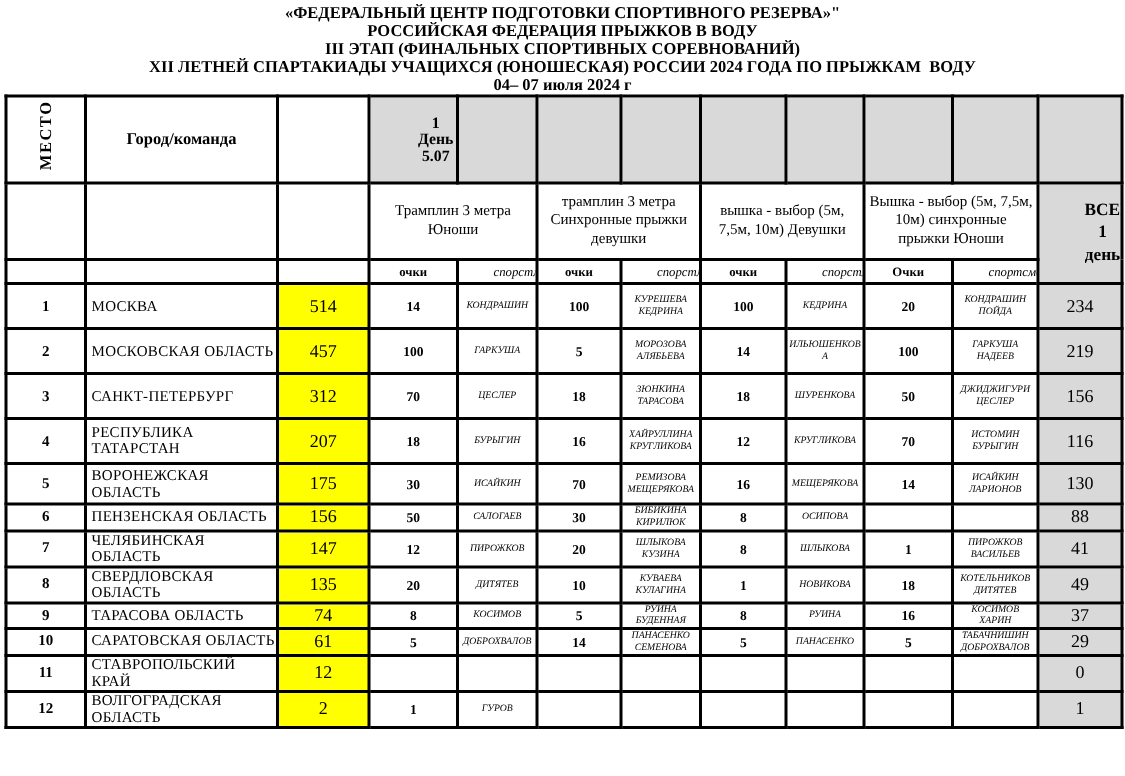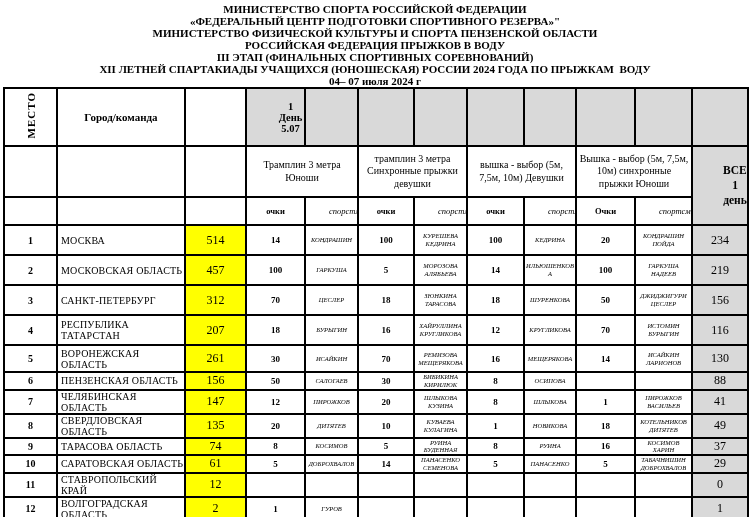--- a/index.html
+++ b/index.html
@@ -16,21 +16,21 @@
   }
   td{
     border:2px solid #000; padding:0; text-align:center; vertical-align:middle;
     overflow:hidden;
   }
   .gray{ background:#d9d9d9;padding-left:30px; }
 
   
   tr.hr1{ height:58px; }
   tr.hr2{ height:51px;margin-top:24px; }
-  tr.hr3{ height:28px; }
+  tr.hr3{ height:16px; }
   .h-place .vert{
     display:inline-block; writing-mode:vertical-rl; transform:rotate(180deg);
     font-weight:bold; font-size:11px; letter-spacing:1px;
   }
   .h-team{ font-weight:bold; font-size:11px; }
   .h-day{ font-weight:bold; font-size:10.5px; }
   .h-group{ font-size:10px; line-height:1.25; padding:0 2px; }
   .h-total{ font-weight:bold; font-size:11.5px; white-space:pre-line; line-height:1.3; }
   .h-pts{ font-weight:bold; font-size:8.5px; }
   .h-ath{ font-style:italic; font-size:8.5px;padding-left:23px; }
@@ -44,23 +44,21 @@
   .c-total{ background:#d9d9d9; font-size:12px;text-align:center; }
 
   
   .rh-a{ height:30px; } .rh-b{ height:27px; } .rh-c{ height:17px; }
   .rh-d{ height:14px; } .rh-e{ height:12px; }
 </style>
 </head>
 <body>
 
 <div class="doc-header">
-  <div>МИНИСТЕРСТВО СПОРТА РОССИЙСКОЙ ФЕДЕРАЦИИ</div>
   <div>«ФЕДЕРАЛЬНЫЙ ЦЕНТР ПОДГОТОВКИ СПОРТИВНОГО РЕЗЕРВА»"</div>
-  <div>МИНИСТЕРСТВО ФИЗИЧЕСКОЙ КУЛЬТУРЫ И СПОРТА ПЕНЗЕНСКОЙ ОБЛАСТИ</div>
   <div>РОССИЙСКАЯ ФЕДЕРАЦИЯ ПРЫЖКОВ В ВОДУ</div>
   <div>III ЭТАП (ФИНАЛЬНЫХ СПОРТИВНЫХ СОРЕВНОВАНИЙ)</div>
   <div>XII ЛЕТНЕЙ СПАРТАКИАДЫ УЧАЩИХСЯ (ЮНОШЕСКАЯ) РОССИИ 2024 ГОДА ПО ПРЫЖКАМ  ВОДУ</div>
   <div>04– 07 июля 2024 г</div>
 </div>
 
 <table class="results">
   <colgroup>
     <col style="width:53px">
       <col style="width:128px">
@@ -168,21 +166,21 @@
     <td class="c-ath">ХАЙРУЛЛИНА КРУГЛИКОВА</td>
     <td class="c-pts">12</td>
     <td class="c-ath">КРУГЛИКОВА</td>
     <td class="c-pts">70</td>
     <td class="c-ath">ИСТОМИН БУРЫГИН</td>
     <td class="c-total">116</td>
   </tr>
       <tr class="rh-b">
     <td class="c-place">5</td>
     <td class="c-team">ВОРОНЕЖСКАЯ ОБЛАСТЬ</td>
-    <td class="c-cum">261</td>
+    <td class="c-cum">175</td>
     <td class="c-pts">30</td>
     <td class="c-ath">ИСАЙКИН</td>
     <td class="c-pts">70</td>
     <td class="c-ath">РЕМИЗОВА МЕЩЕРЯКОВА</td>
     <td class="c-pts">16</td>
     <td class="c-ath">МЕЩЕРЯКОВА</td>
     <td class="c-pts">14</td>
     <td class="c-ath">ИСАЙКИН ЛАРИОНОВ</td>
     <td class="c-total">130</td>
   </tr>

